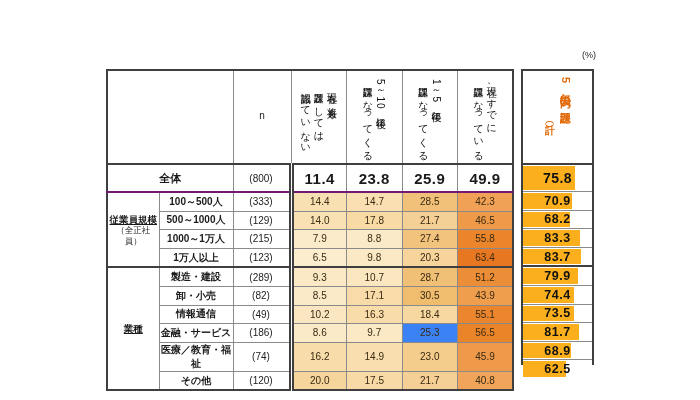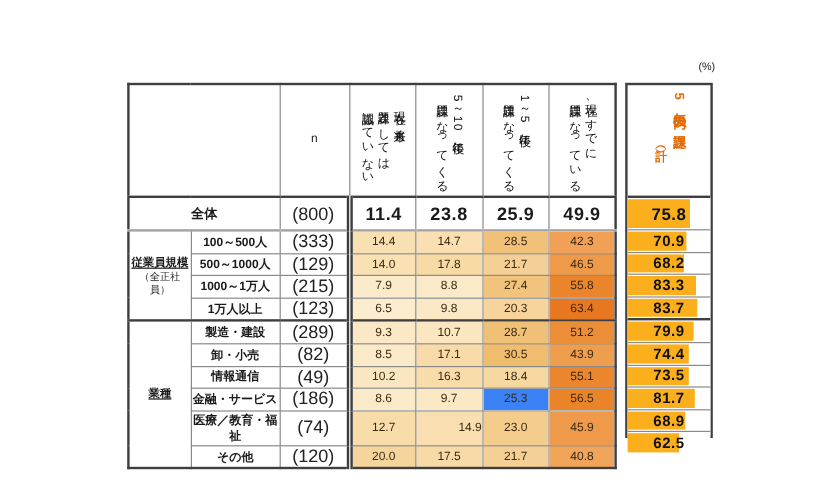--- a/index.html
+++ b/index.html
@@ -13,24 +13,24 @@
   table.main th,table.main td{border:1px solid #8a8a8a;padding:0;margin:0;
              text-align:center;vertical-align:middle;overflow:hidden;}
   tr.hdr th{height:92px;background:#fff;}
   th.corner{border-right:1px solid #8a8a8a;}
   th.nhead{vertical-align:bottom;}
   .n-label{font-size:10px;font-weight:normal;color:#222;padding-bottom:4px;}
   th.vh{vertical-align:top;}
   .vtxt{display:inline-block;writing-mode:vertical-rl;text-orientation:mixed;
         white-space:pre-line;font-size:10px;font-weight:normal;line-height:1.32;
         letter-spacing:1px;margin-top:5px;text-align:left;color:#111;}
-  tr.total td,tr.total th{height:26px;border-top:2px solid #3f3f3f;border-bottom:2px solid #a3a3a3;background:#fff;}
+  tr.total td,tr.total th{height:26px;border-top:2px solid #3f3f3f;border-bottom:2px solid #701a75;background:#fff;}
   .total-label{font-size:11px;font-weight:bold;}
   .total-val{font-size:15px;font-weight:bold;letter-spacing:0.5px;}
-  td.ncell{font-size:15px;color:#222;}
+  td.ncell{font-size:10px;color:#222;}
   tbody.grp tr td,tbody.grp tr th{height:17.6px;}
   th.group-cell{background:#fff;font-weight:normal;}
   .grp-main{font-size:9.5px;font-weight:bold;line-height:1.25;text-decoration:underline;}
   .grp-sub{font-size:8.5px;line-height:1.2;color:#222;}
   th.sub-cell{font-size:10px;font-weight:bold;background:#fff;}
   td.dcell{font-size:10px;color:#3a2a12;}
   .dbl{border-left:5px double #3f3f3f !important;}
   tr.sec-top td,tr.sec-top th{border-top:2px solid #3f3f3f;}
 
   
@@ -175,22 +175,22 @@
           <th class="sub-cell">金融・サービス</th>
           <td class="ncell">(186)</td>
           <td class="dcell dbl" style="background: rgb(251, 234, 200);">8.6</td>
           <td class="dcell" style="background: rgb(251, 232, 196);">9.7</td>
           <td class="dcell" style="background: #3b82f6;">25.3</td>
           <td class="dcell" style="background: rgb(234, 132, 41);">56.5</td>
         </tr>
         <tr>
           <th class="sub-cell">医療／教育・福祉</th>
           <td class="ncell">(74)</td>
-          <td class="dcell dbl" style="background: rgb(248, 221, 171);">12.7</td>
-          <td class="dcell" style="background: rgb(249, 223, 176); text-align: right;">14.9</td>
+          <td class="dcell dbl" style="background: rgb(248, 221, 171);">16.2</td>
+          <td class="dcell" style="background: rgb(249, 223, 176);">14.9</td>
           <td class="dcell" style="background: rgb(244, 205, 141);">23.0</td>
           <td class="dcell" style="background: rgb(238, 154, 74);">45.9</td>
         </tr>
         <tr>
           <th class="sub-cell">その他</th>
           <td class="ncell">(120)</td>
           <td class="dcell dbl" style="background: rgb(246, 213, 157);">20.0</td>
           <td class="dcell" style="background: rgb(248, 218, 166);">17.5</td>
           <td class="dcell" style="background: rgb(245, 208, 150);">21.7</td>
           <td class="dcell" style="background: rgb(240, 165, 91);">40.8</td>

